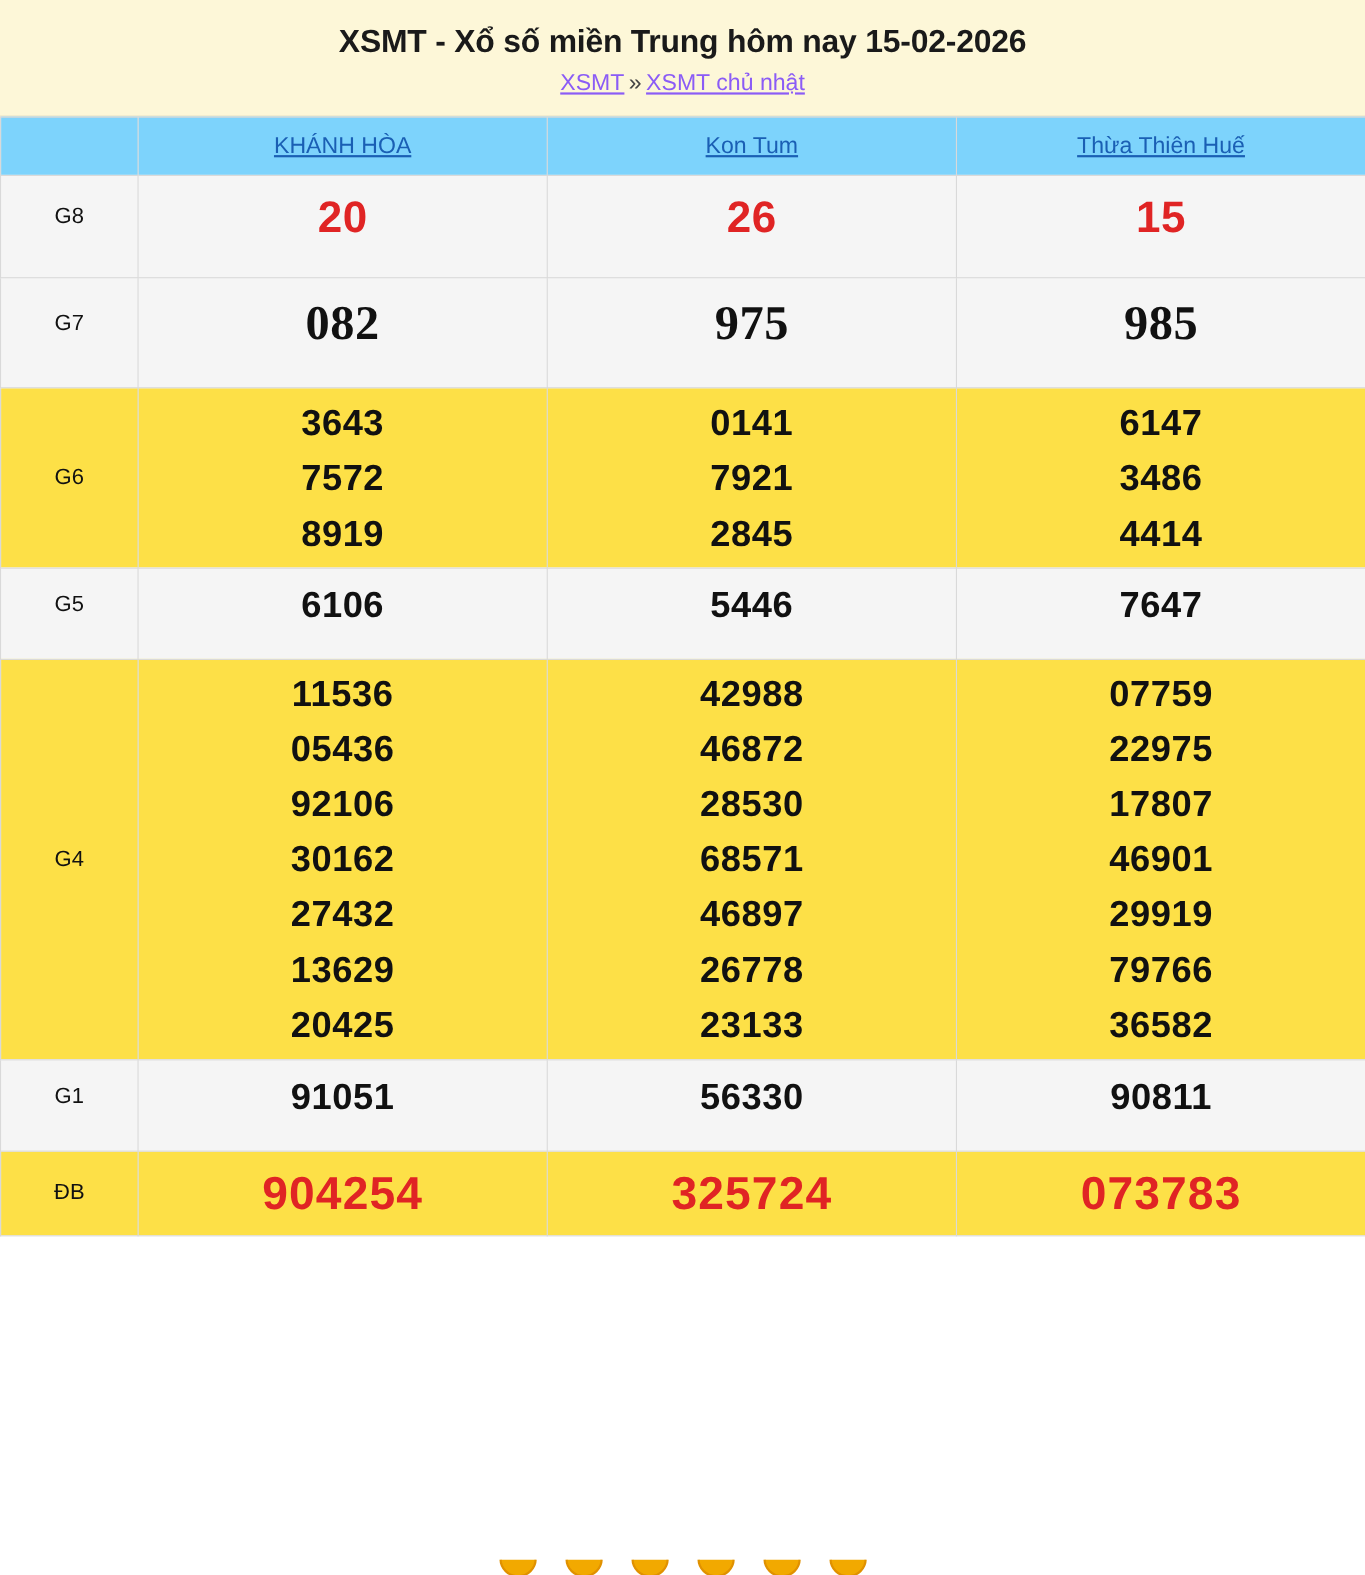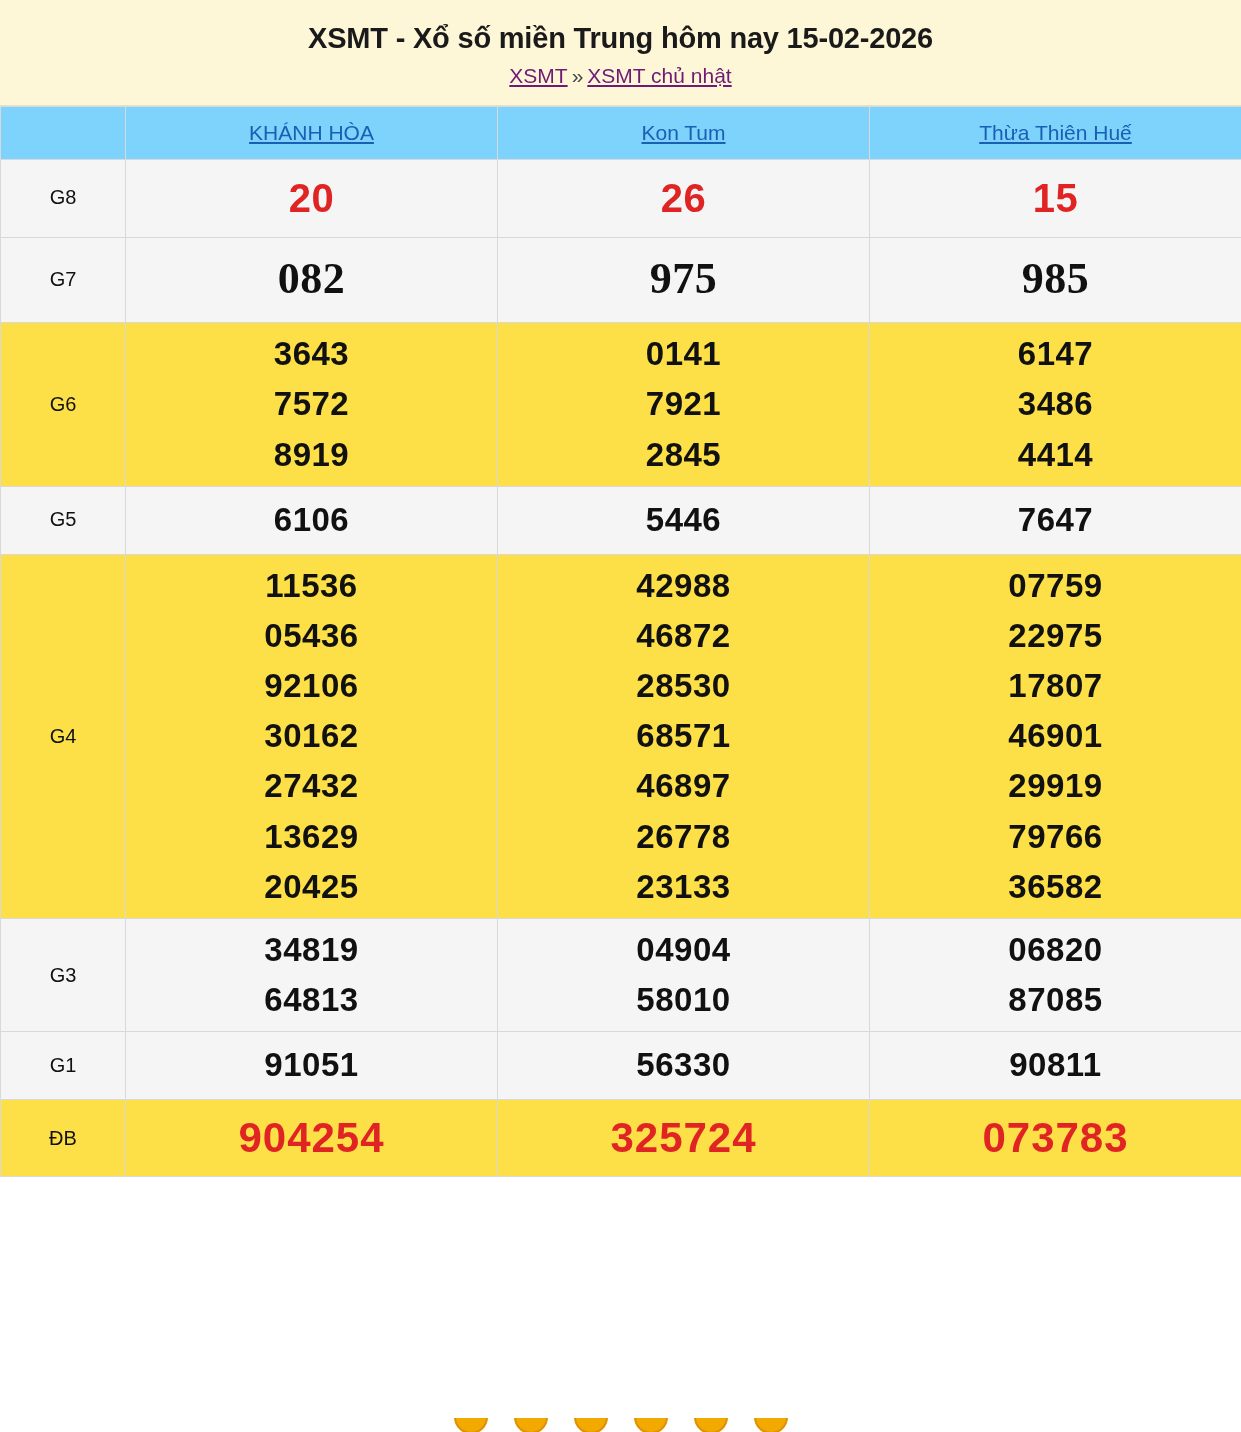--- a/index.html
+++ b/index.html
@@ -30,21 +30,21 @@
     line-height: 1.15;
     margin: 0 0 8px 0;
     letter-spacing: -0.2px;
   }
   .breadcrumb {
     font-size: 21px;
     color: #333;
     line-height: 1.2;
   }
   .breadcrumb a {
-    color: #701a75;
+    color: #8b5cf6;
   }
   .breadcrumb .sep {
     color: #444;
     padding: 0 4px;
   }
   
   table.results {
     width: 100%;
     border-collapse: collapse;
     table-layout: fixed;
@@ -79,21 +79,21 @@
     font-weight: bold;
     color: #111;
     letter-spacing: 0.5px;
     line-height: 1.52;
     padding: 6px 4px;
   }
   .val .num { display: block; }
   .g8 .val { font-size: 40px; color: #e02424; }
   .g7 .val { font-size: 44px; font-family: Liberation Serif, serif; }
   .db .val { font-size: 42px; color: #e02424; letter-spacing: 1px; }
-  .g8 td, .g7 td, .g5 td, .g2 td, .g1 td { padding-top: 8px; padding-bottom: 9px; }
+  .g8 td, .g7 td, .g5 td, .g2 td, .g1 td { padding-top: 8px; padding-bottom: 24px; }
   
   .peek {
     position: absolute;
     left: 0;
     bottom: 0;
     width: 100%;
     height: 14px;
     overflow: hidden;
   }
   .peek-inner {
@@ -213,35 +213,20 @@
         <td class="val">
           <span class="num">07759</span>
           <span class="num">22975</span>
           <span class="num">17807</span>
           <span class="num">46901</span>
           <span class="num">29919</span>
           <span class="num">79766</span>
           <span class="num">36582</span>
         </td>
       </tr>
-      <tr class="g3 row-alt">
-        <td class="lbl">G3</td>
-        <td class="val">
-          <span class="num">34819</span>
-          <span class="num">64813</span>
-        </td>
-        <td class="val">
-          <span class="num">04904</span>
-          <span class="num">58010</span>
-        </td>
-        <td class="val">
-          <span class="num">06820</span>
-          <span class="num">87085</span>
-        </td>
-      </tr>
       <tr class="g1 row-alt">
         <td class="lbl">G1</td>
         <td class="val">
             <span class="num">91051</span>
           </td>
         <td class="val">
             <span class="num">56330</span>
           </td>
         <td class="val">
             <span class="num">90811</span>

